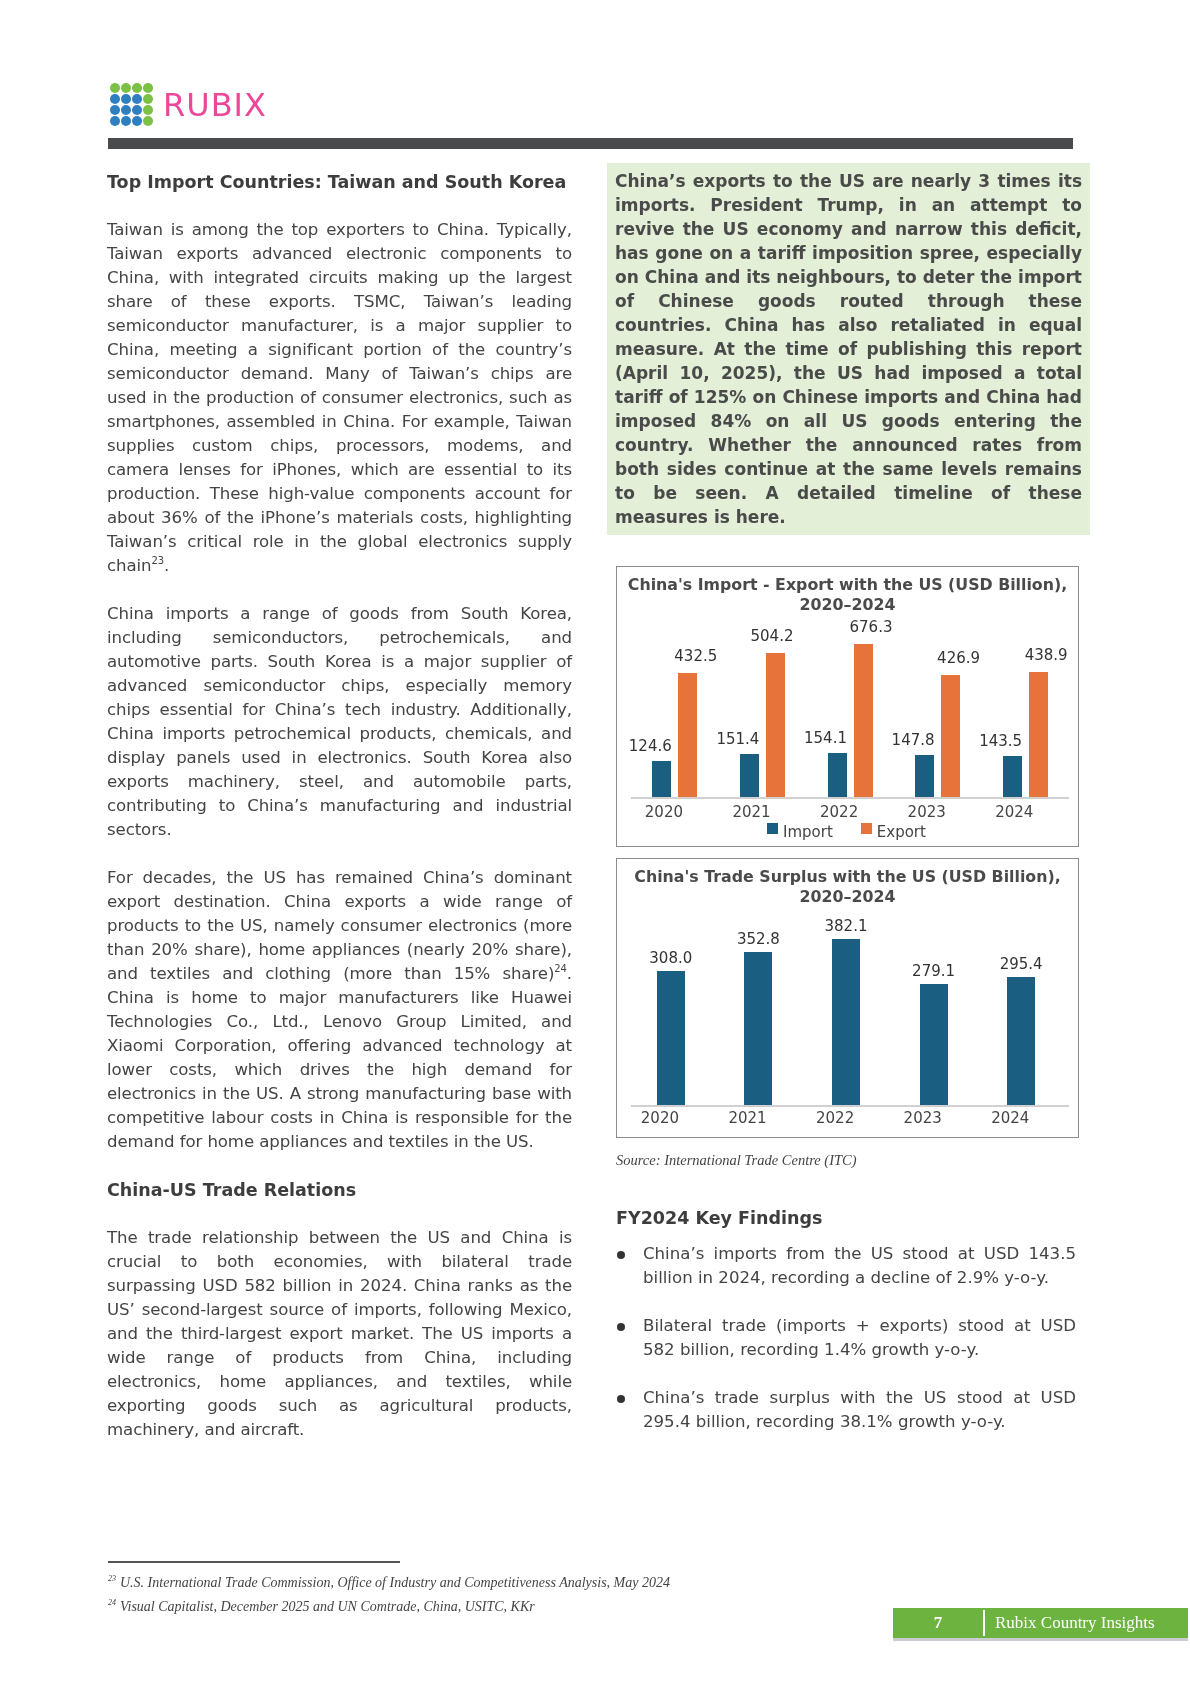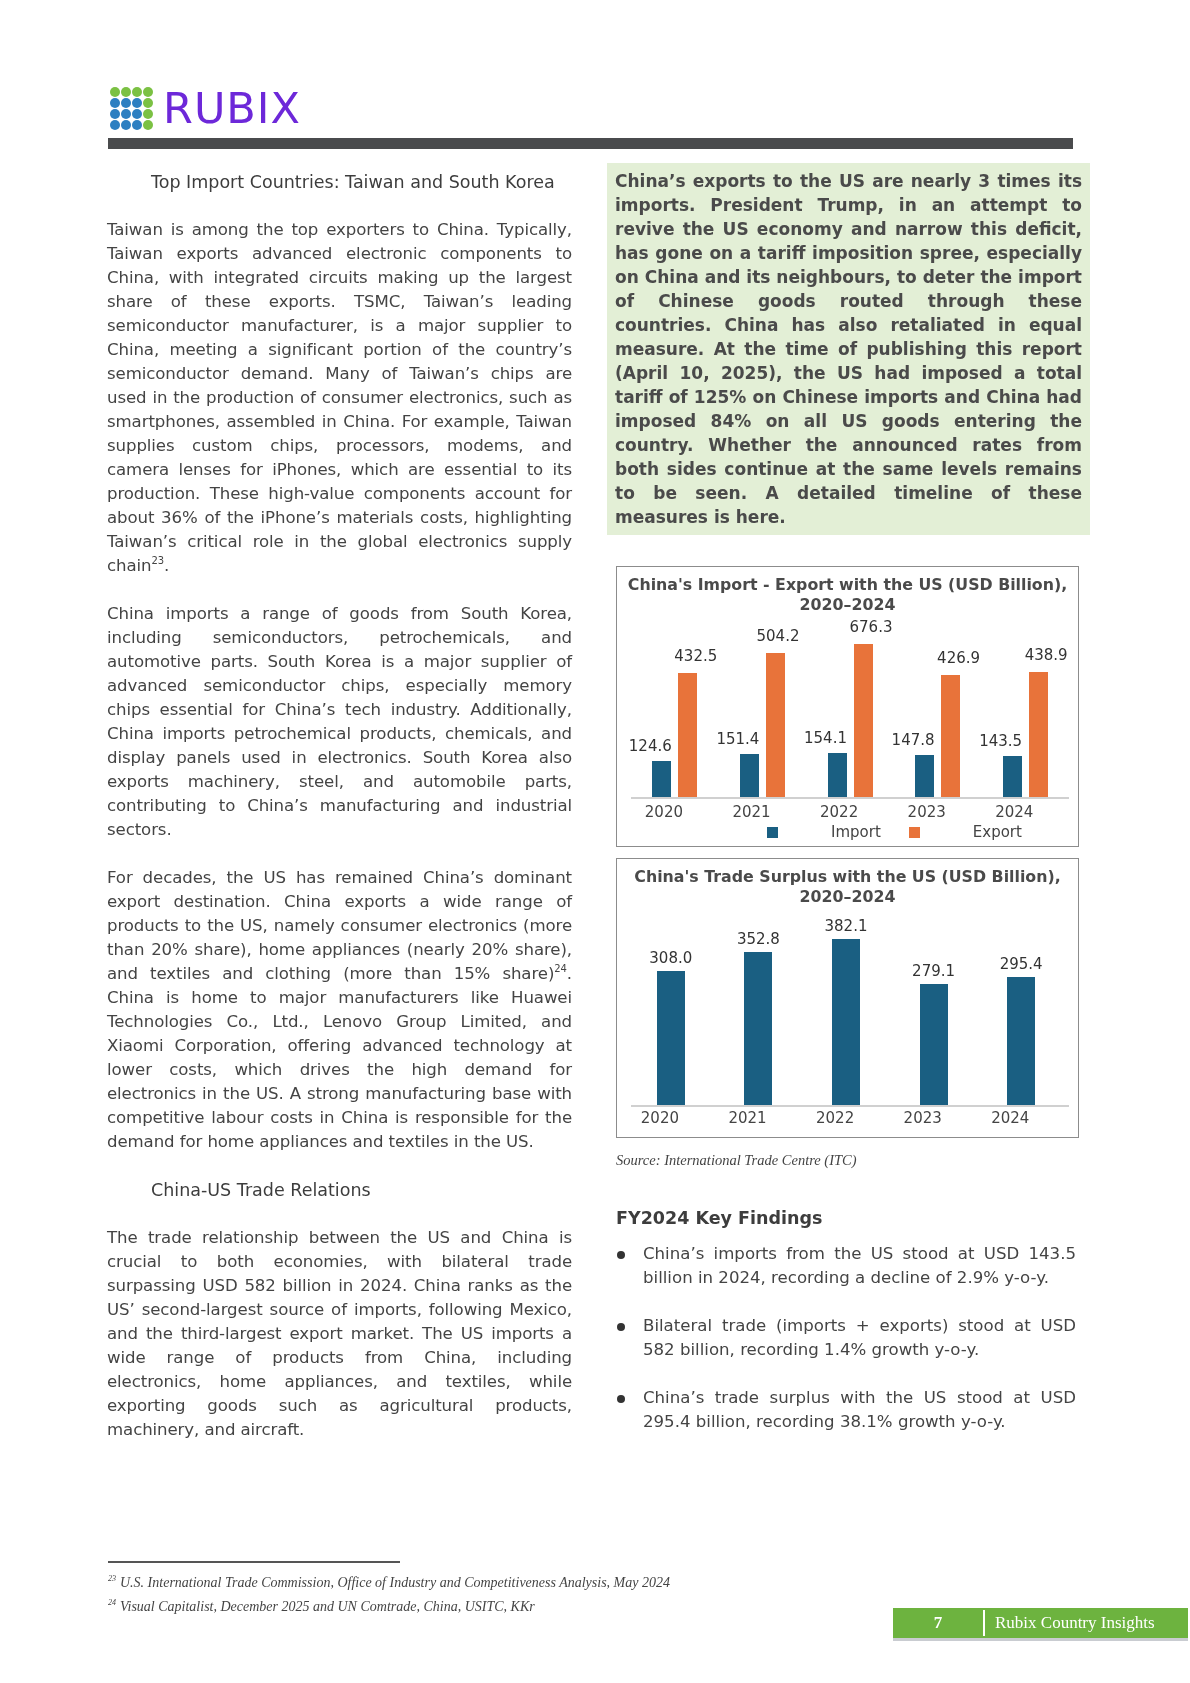--- a/index.html
+++ b/index.html
@@ -2,43 +2,43 @@
 <html><head>
 <meta charset="utf-8">
 <style>
   * { margin: 0; padding: 0; box-sizing: border-box; }
   html, body { width: 1190px; height: 1683px; background: #ffffff; }
   body { position: relative; font-family: "DejaVu Sans", sans-serif; color: #3f3f3f; overflow: hidden; }
 
   .logo { position: absolute; left: 110px; top: 83px; display: flex; align-items: center; }
   .logo-dots { display: grid; grid-template-columns: repeat(4, 10px); grid-gap: 1px; margin-right: 10px; }
   .logo-dots span { width: 10px; height: 10px; border-radius: 50%; display: block; }
-  .logo-text { font-family: "DejaVu Sans", sans-serif; font-size: 43px; color: #6d28d9; letter-spacing: 1px; font-weight: normal; }
+  .logo-text { font-family: "DejaVu Sans", sans-serif; font-size: 32px; color: #ec4899; letter-spacing: 1px; font-weight: normal; }
 
   .header-rule { position: absolute; left: 108px; top: 138px; width: 965px; height: 11px; background: #4a4b4d; }
 
   .col-left { position: absolute; left: 107px; top: 170px; width: 465px; }
   .col-right { position: absolute; left: 607px; top: 163px; width: 485px; }
 
-  .section-heading { font-weight: normal; font-size: 17.5px; color: #3d3d3d; line-height: 24px; margin-bottom: 24px; margin-left: 44px; }
+  .section-heading { font-weight: bold; font-size: 17.5px; color: #3d3d3d; line-height: 24px; margin-bottom: 24px; }
   .para { font-size: 16.6px; line-height: 24px; text-align: justify; color: #444; margin-bottom: 24px; letter-spacing: -0.1px; }
   .para sup { font-size: 10px; line-height: 0; }
 
   .highlight { background: #e3efd6; padding: 6px 8px 6px 8px; font-weight: bold; font-size: 17px; line-height: 24px; color: #4a4a4a; text-align: justify; width: 483px; }
 
   .chart-box { position: absolute; border: 1.5px solid #8c8c8c; background: #fff; }
   .chart-title { text-align: center; font-weight: bold; font-size: 15.8px; line-height: 20px; color: #4a4a4a; }
   .plot { position: absolute; }
   .baseline { position: absolute; height: 1.5px; background: #d0d0d0; }
   .bar { position: absolute; bottom: 0; }
   .bar-label { position: absolute; font-size: 15px; color: #333; text-align: center; width: 70px; margin-left: -35px; }
   .x-label { position: absolute; font-size: 15px; color: #444; text-align: left; width: 60px; margin-left: -30px; }
   .legend { position: absolute; display: flex; align-items: center; font-size: 15px; color: #444; }
   .legend-swatch { width: 11px; height: 11px; display: inline-block; margin-right: 5px; }
-  .legend-item { display: flex; align-items: center; margin-right: 28px; gap: 48px; }
+  .legend-item { display: flex; margin-right: 28px; }
 
   .source { position: absolute; left: 616px; top: 1152px; font-family: "Liberation Serif", serif; font-style: italic; font-size: 14.5px; color: #444; }
 
   .findings-title { position: absolute; left: 616px; top: 1208px; font-weight: bold; font-size: 17.5px; color: #3d3d3d; }
   .findings { position: absolute; left: 616px; top: 1242px; width: 460px; list-style: none; }
   .findings li { position: relative; padding-left: 27px; font-size: 16.6px; line-height: 24px; color: #444; margin-bottom: 24px; text-align: justify; }
   .findings .bullet { position: absolute; left: 1px; top: 9px; width: 8px; height: 8px; border-radius: 50%; background: #333; }
 
   .fn-rule { position: absolute; left: 108px; top: 1561px; width: 292px; height: 2px; background: #555; }
   .footnotes { position: absolute; left: 108px; top: 1569px; font-family: "Liberation Serif", serif; font-style: italic; font-size: 14px; color: #444; line-height: 20px; }
@@ -96,21 +96,21 @@
   <div class="plot" id="chart1-plot" style="left:14px; top:70px; width:438px; height:160px;">
       <div class="baseline" style="left: 0px; width: 438px; top: 160px;"></div>
       <div class="bar" style="left: 21.3px; width: 19px; height: 35.6px; top: 124.4px; background: rgb(26, 95, 130);"></div>
       <div class="bar-label" style="left: 19.3px; top: 100.4px;">124.6</div>
       <div class="bar" style="left: 47.3px; width: 19px; height: 123.571px; top: 36.4286px; background: rgb(232, 115, 58);"></div>
       <div class="bar-label" style="left: 64.8px; top: 10.4286px;">432.5</div>
       <div class="x-label" style="left: 43.8px; top: 166px;">2020</div>
       <div class="bar" style="left: 108.9px; width: 19px; height: 43.2571px; top: 116.743px; background: rgb(26, 95, 130);"></div>
       <div class="bar-label" style="left: 106.9px; top: 92.7429px;">151.4</div>
       <div class="bar" style="left: 134.9px; width: 19px; height: 144.057px; top: 15.9429px; background: rgb(232, 115, 58);"></div>
-      <div class="bar-label" style="left: 147px; top: -10.0571px;">504.2</div>
+      <div class="bar-label" style="left: 141px; top: -10.0571px;">504.2</div>
       <div class="x-label" style="left: 131.4px; top: 166px;">2021</div>
       <div class="bar" style="left: 196.5px; width: 19px; height: 44.0286px; top: 115.971px; background: rgb(26, 95, 130);"></div>
       <div class="bar-label" style="left: 194.5px; top: 91.9714px;">154.1</div>
       <div class="bar" style="left: 222.5px; width: 19px; height: 153.229px; top: 6.77143px; background: rgb(232, 115, 58);"></div>
       <div class="bar-label" style="left: 240px; top: -19.2286px;">676.3</div>
       <div class="x-label" style="left: 219px; top: 166px;">2022</div>
       <div class="bar" style="left: 284.1px; width: 19px; height: 42.2286px; top: 117.771px; background: rgb(26, 95, 130);"></div>
       <div class="bar-label" style="left: 282.1px; top: 93.7714px;">147.8</div>
       <div class="bar" style="left: 310.1px; width: 19px; height: 121.971px; top: 38.0286px; background: rgb(232, 115, 58);"></div>
       <div class="bar-label" style="left: 327.6px; top: 12.0286px;">426.9</div>

